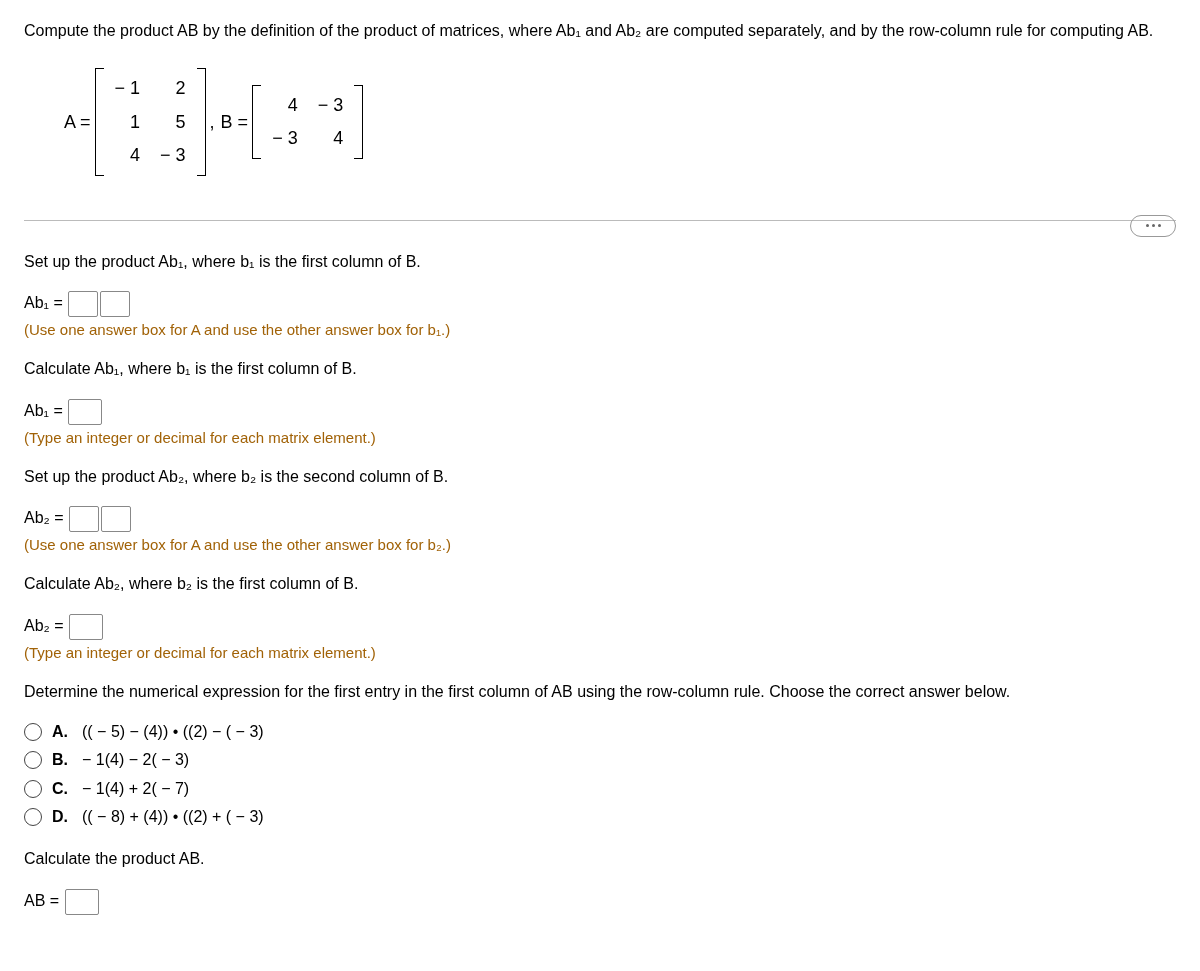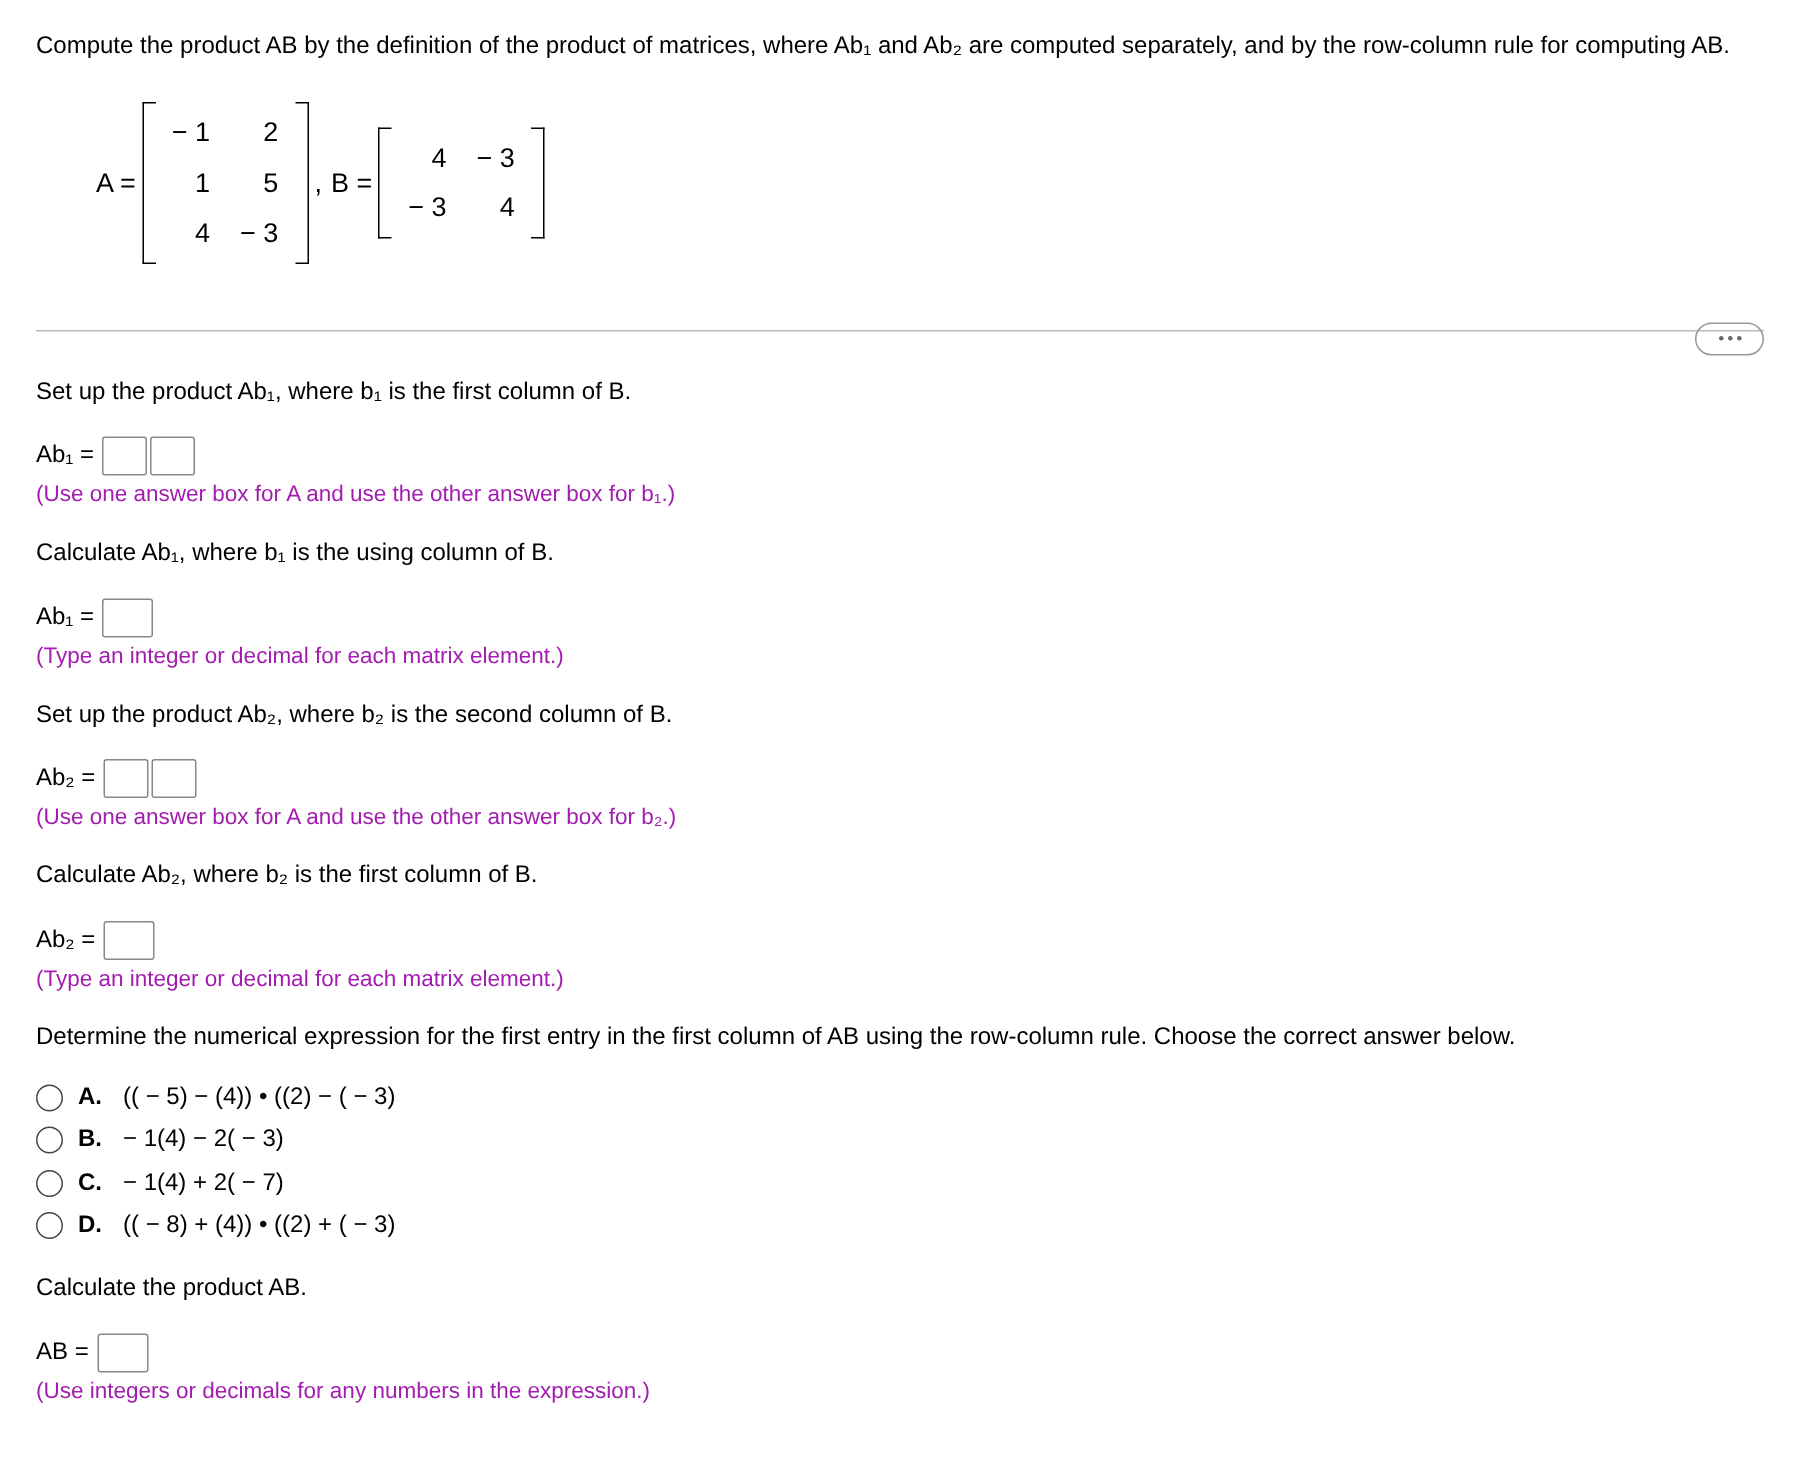--- a/index.html
+++ b/index.html
@@ -59,21 +59,21 @@
     display: inline-block;
     width: 28px;
     height: 24px;
     border: 1px solid #888;
     border-radius: 2px;
     vertical-align: middle;
     margin: 0 1px;
     background: #fff;
   }
   .answer-box.wide { width: 32px; }
-  .hint { color: #a21caf; font-size: 15px; margin-top: 2px; }
+  .hint { color: #a16207; font-size: 15px; margin-top: 2px; }
   .choices { margin: 10px 0 20px 0; }
   .choice {
     display: flex;
     align-items: center;
     gap: 10px;
     margin: 6px 0;
     font-size: 16px;
   }
   .radio {
     width: 16px; height: 16px; border: 1.5px solid #444; border-radius: 50%;
@@ -133,21 +133,21 @@
     <span></span>
   </div>
 
 <div class="section">Set up the product Ab₁, where b₁ is the first column of B.</div>
 <div class="section">
   <span>Ab₁ =</span>
   <span class="answer-box"></span><span class="answer-box"></span>
   <div class="hint">(Use one answer box for A and use the other answer box for b₁.)</div>
 </div>
 
-<div class="section">Calculate Ab₁, where b₁ is the using column of B.</div>
+<div class="section">Calculate Ab₁, where b₁ is the first column of B.</div>
 <div class="section">
   <span>Ab₁ =</span>
   <span class="answer-box wide"></span>
   <div class="hint">(Type an integer or decimal for each matrix element.)</div>
 </div>
 
 <div class="section">Set up the product Ab₂, where b₂ is the second column of B.</div>
 <div class="section">
   <span>Ab₂ =</span>
   <span class="answer-box"></span><span class="answer-box"></span>
@@ -182,17 +182,16 @@
     <div class="radio"></div>
     <span class="choice-label">D.</span>
     <span>(( − 8) + (4)) • ((2) + ( − 3)</span>
   </div>
 </div>
 
 <div class="section">Calculate the product AB.</div>
 <div class="section">
   <span>AB =</span>
   <span class="answer-box wide"></span>
-  <div class="hint">(Use integers or decimals for any numbers in the expression.)</div>
 </div>
 
 
 
 
 </body></html>

